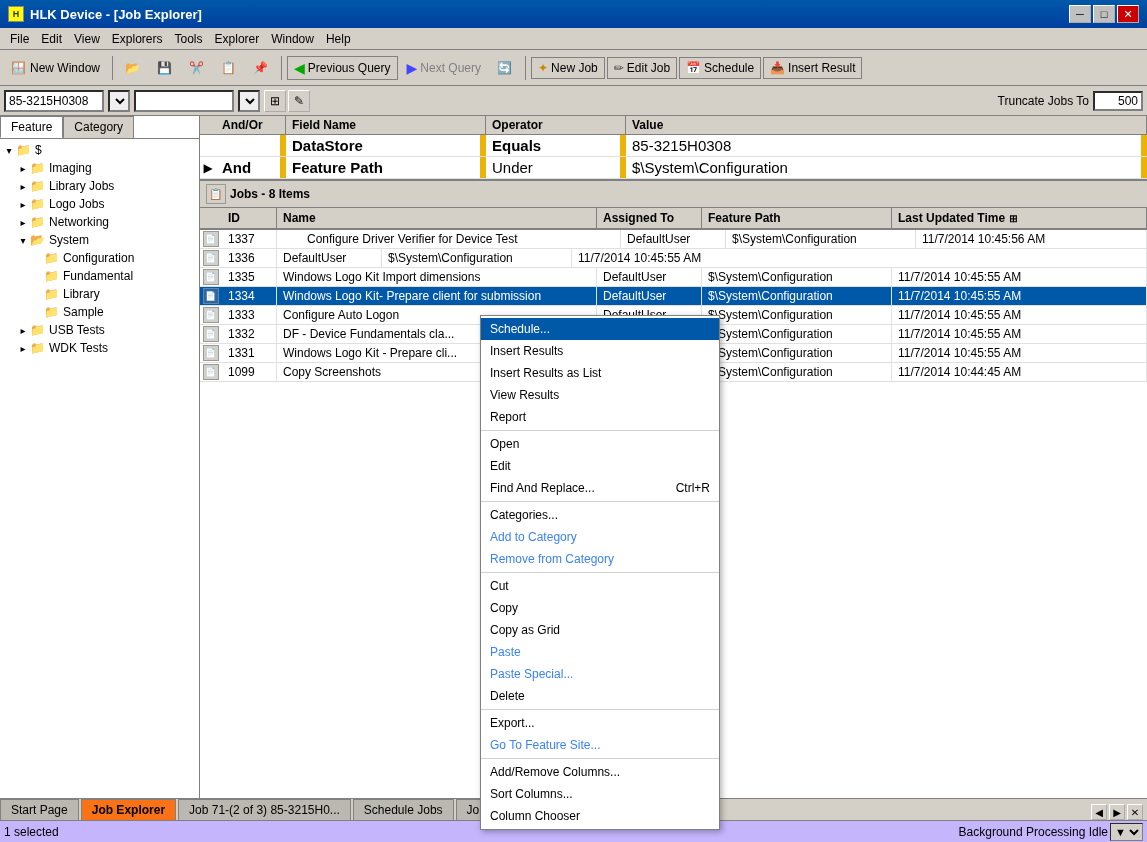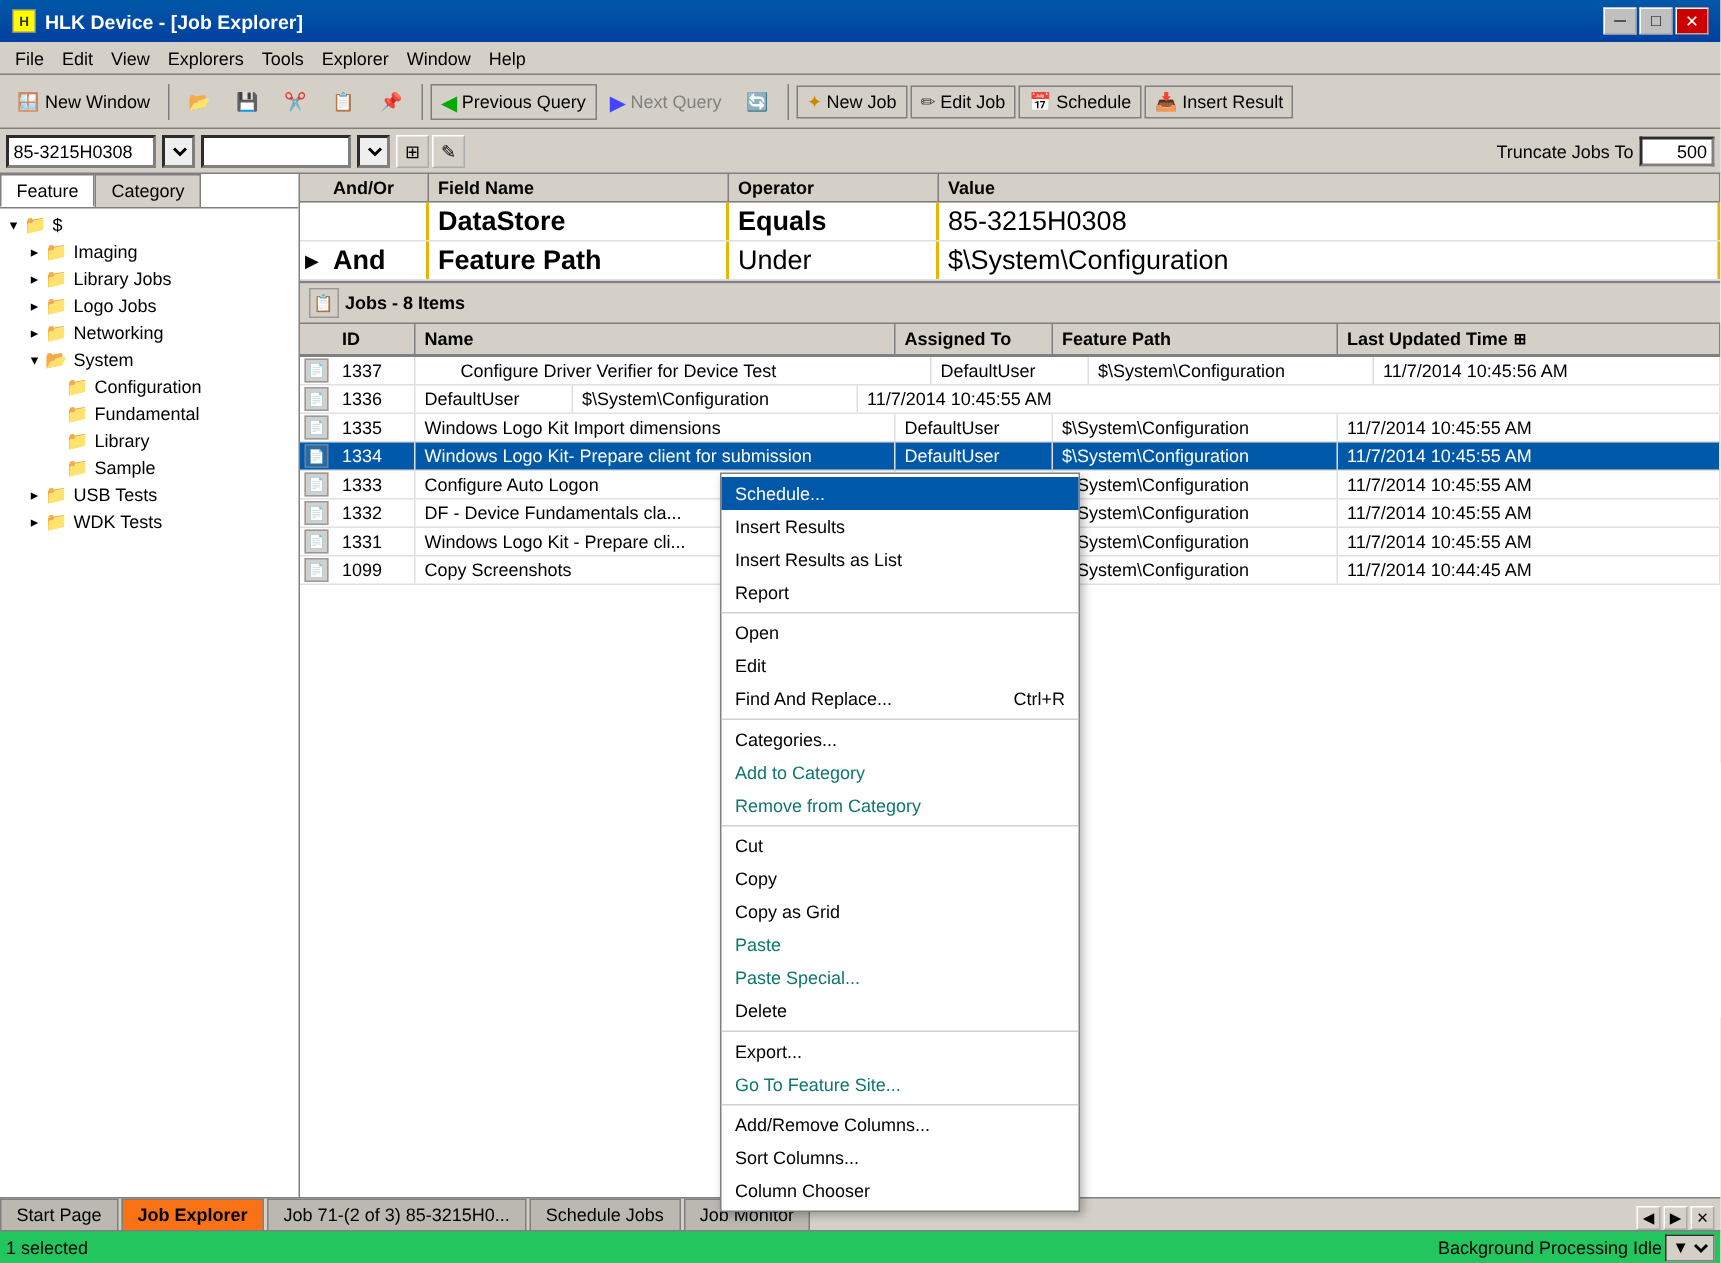--- a/index.html
+++ b/index.html
@@ -53,46 +53,46 @@
 
     
     #right-panel { flex: 1; display: flex; flex-direction: column; background: white; overflow: hidden; }
 
     
     #query-area { border-bottom: 2px solid #808080; }
     #query-grid { font-size: 12px; }
     .qgrid-header { display: flex; background: #d4d0c8; border-bottom: 1px solid #808080; }
     .qgrid-header-cell { padding: 2px 6px; border-right: 1px solid #808080; font-weight: bold; font-size: 12px; }
     .qgrid-row { display: flex; border-bottom: 1px solid #e0e0e0; }
-    .qgrid-cell { padding: 2px 6px; border-right: 2px solid #eab308; font-size: 18px; white-space: nowrap; }
+    .qgrid-cell { padding: 2px 6px; border-right: 6px solid #eab308; font-size: 15px; white-space: nowrap; }
     .qgrid-row-marker { width: 16px; display: flex; align-items: center; justify-content: center; }
 
     
     #jobs-area { flex: 1; overflow: hidden; display: flex; flex-direction: column; }
     #jobs-header { display: flex; align-items: center; background: #d4d0c8; padding: 3px 6px; border-bottom: 1px solid #808080; gap: 4px; }
     #jobs-header .jobs-icon { width: 20px; height: 20px; background: #d4d0c8; border: 1px solid #999; display: flex; align-items: center; justify-content: center; font-size: 11px; }
     #jobs-grid { overflow: auto; flex: 1; }
     .grid-header { display: flex; background: #d4d0c8; border-bottom: 2px solid #808080; position: sticky; top: 0; z-index: 5; }
     .grid-header-cell { padding: 3px 6px; border-right: 1px solid #808080; font-weight: bold; font-size: 12px; white-space: nowrap; cursor: pointer; user-select: none; }
     .grid-row { display: flex; border-bottom: 1px solid #e0e0e0; cursor: pointer; }
     .grid-row.selected { background: #0058a8; color: white; }
     .grid-cell { padding: 2px 6px; border-right: 1px solid #e0e0e0; font-size: 12px; white-space: nowrap; overflow: hidden; }
     .grid-row-icon { width: 22px; display: flex; align-items: center; justify-content: center; }
     .row-icon { width: 16px; height: 16px; background: #d4d0c8; border: 1px solid #999; display: flex; align-items: center; justify-content: center; font-size: 9px; }
 
     
     #context-menu { position: absolute; background: white; border: 1px solid #808080; box-shadow: 2px 2px 6px rgba(0,0,0,0.3); z-index: 1000; min-width: 240px; padding: 2px 0; }
     .ctx-item { padding: 4px 9px; cursor: pointer; font-size: 12px; display: flex; align-items: center; justify-content: space-between; }
     .ctx-item.highlighted { background: #0058a8; color: white; }
-    .ctx-item.disabled { color: #0f766e; cursor: default; }
+    .ctx-item.disabled { color: #3b82f6; cursor: default; }
     .ctx-separator { height: 1px; background: #d0d0d0; margin: 2px 0; }
     .ctx-shortcut { font-size: 12px; color: inherit; }
 
     
-    #status-bar { height: 22px; background: #22c55e; border-top: 1px solid #808080; display: flex; align-items: center; padding: 0 4px; gap: 4px; }
+    #status-bar { height: 22px; background: #c4b5fd; border-top: 1px solid #808080; display: flex; align-items: center; padding: 0 4px; gap: 4px; }
     #status-left { flex: 1; font-size: 12px; }
     .status-dropdown { display: flex; align-items: center; gap: 2px; }
 
     
     #tab-bar { height: 22px; background: #d4d0c8; display: flex; align-items: flex-end; border-top: 1px solid #808080; }
     .tab { padding: 3px 10px; background: #bab8b0; border: 1px solid #808080; border-bottom: none; cursor: pointer; font-size: 12px; margin-right: 2px; }
     .tab.active { background: #f97316; font-weight: bold; }
     #tab-nav { margin-left: auto; display: flex; align-items: center; gap: 2px; padding-right: 4px; }
     .tab-nav-btn { width: 16px; height: 16px; background: #d4d0c8; border: 1px outset #fff; display: flex; align-items: center; justify-content: center; cursor: pointer; font-size: 10px; }
   </style>
@@ -407,20 +407,21 @@
       </div>
     </div>
 
   </div>
 </div>
 
 <div id="context-menu" style="left: 480px; top: 315px;">
   <div class="ctx-item highlighted">Schedule...</div>
   <div class="ctx-item">Insert Results</div>
   <div class="ctx-item">Insert Results as List</div>
+  <div class="ctx-item">View Results</div>
   <div class="ctx-item">Report</div>
   <div class="ctx-separator"></div>
   <div class="ctx-item">Open</div>
   <div class="ctx-item">Edit</div>
   <div class="ctx-item" style="display:flex;justify-content:space-between;">
     <span>Find And Replace...</span>
     <span class="ctx-shortcut">Ctrl+R</span>
   </div>
   <div class="ctx-separator"></div>
   <div class="ctx-item">Categories...</div>

